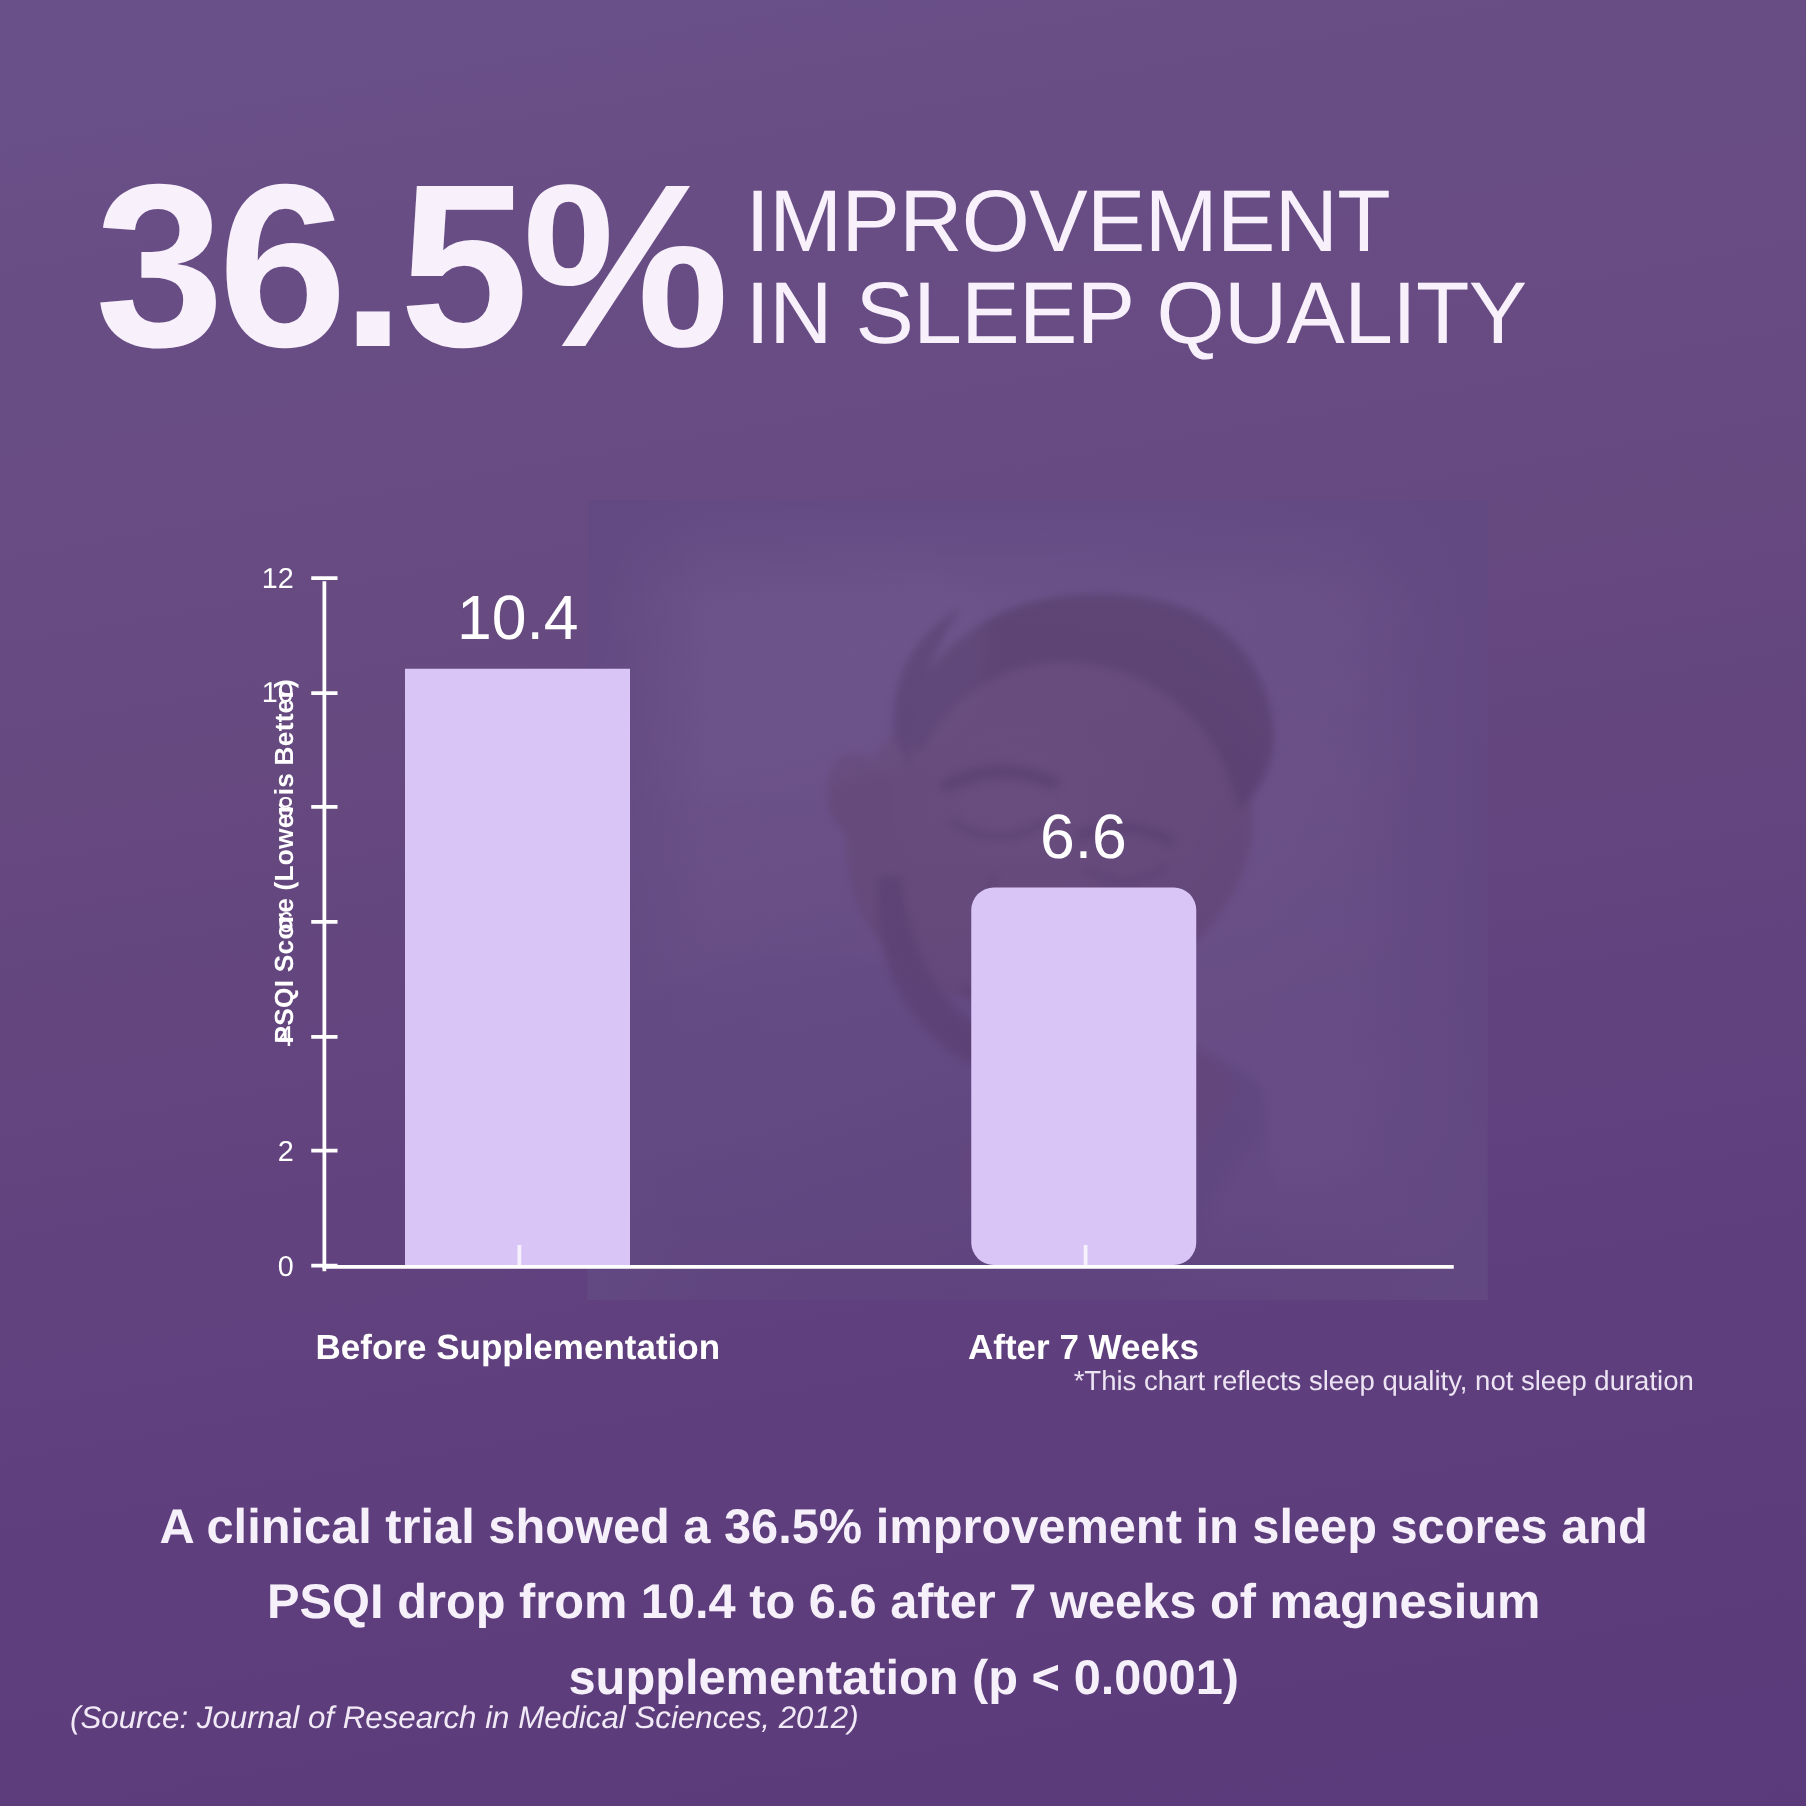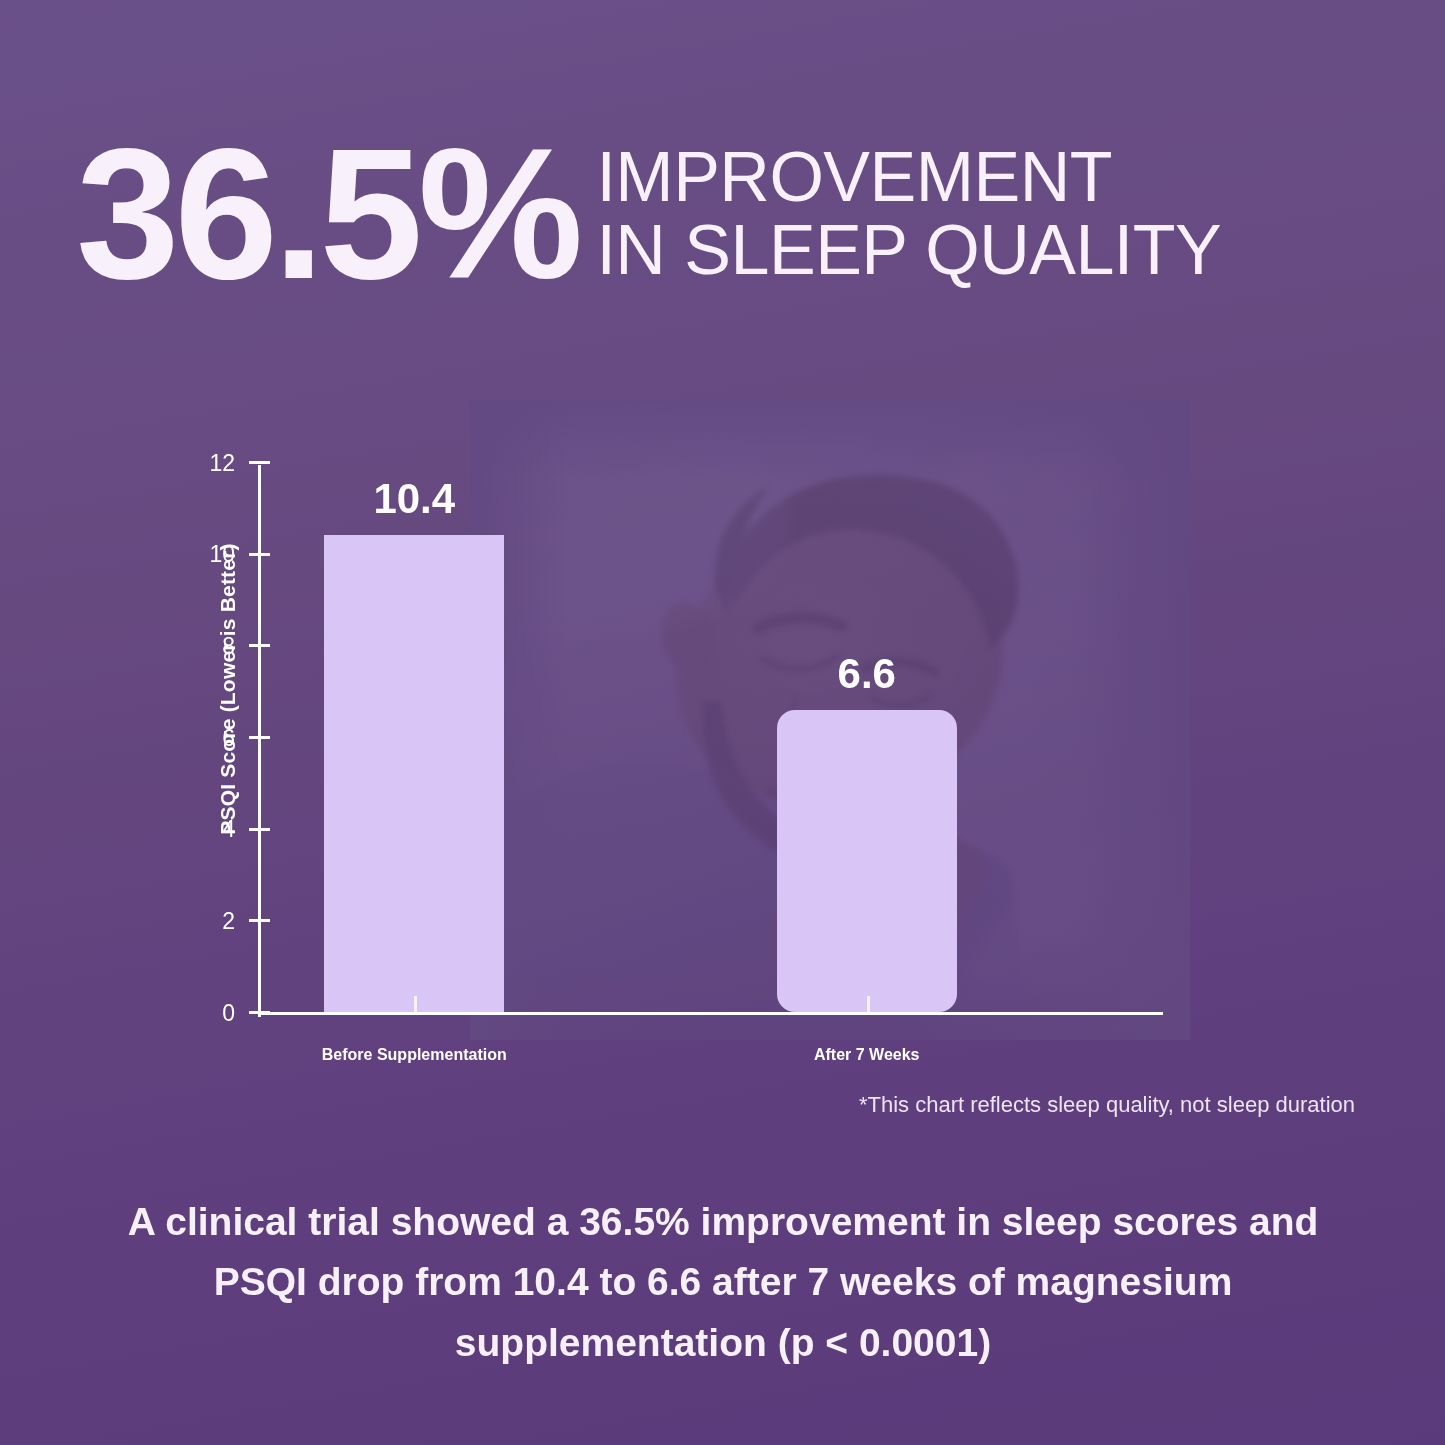--- a/index.html
+++ b/index.html
@@ -148,32 +148,32 @@
     bottom: 3px;
     background: #d9c6f7;
   }
   .bar-value {
     position: absolute;
     bottom: 100%;
     left: 50%;
     transform: translateX(-50%);
     margin-bottom: 12px;
     color: #ffffff;
-    font-size: 42px;
-    font-weight: bold;
+    font-size: 50px;
+    font-weight: normal;
     white-space: nowrap;
   }
   .cat-label {
     position: absolute;
     top: 100%;
     left: 50%;
     transform: translateX(-50%);
-    margin-top: 34px;
+    margin-top: 50px;
     color: #ffffff;
-    font-size: 16px;
+    font-size: 28px;
     font-weight: bold;
     white-space: nowrap;
   }
 
   
   .footnote {
     position: absolute;
     right: 90px;
     top: 1092px;
     color: #ece4f3;
@@ -319,14 +319,15 @@
           </div>
           <div class="xtick" style="left: 608.75px;"></div>
         </div>
     </div>
   </div>
 
   <div class="footnote">*This chart reflects sleep quality, not sleep duration</div>
 
   <div class="caption">A clinical trial showed a 36.5% improvement in sleep scores and PSQI drop from 10.4 to 6.6 after 7 weeks of magnesium supplementation (p &lt; 0.0001)</div>
 
+  <div class="source">(Source: Journal of Research in Medical Sciences, 2012)</div>
 
 </div>
 
 </body></html>

